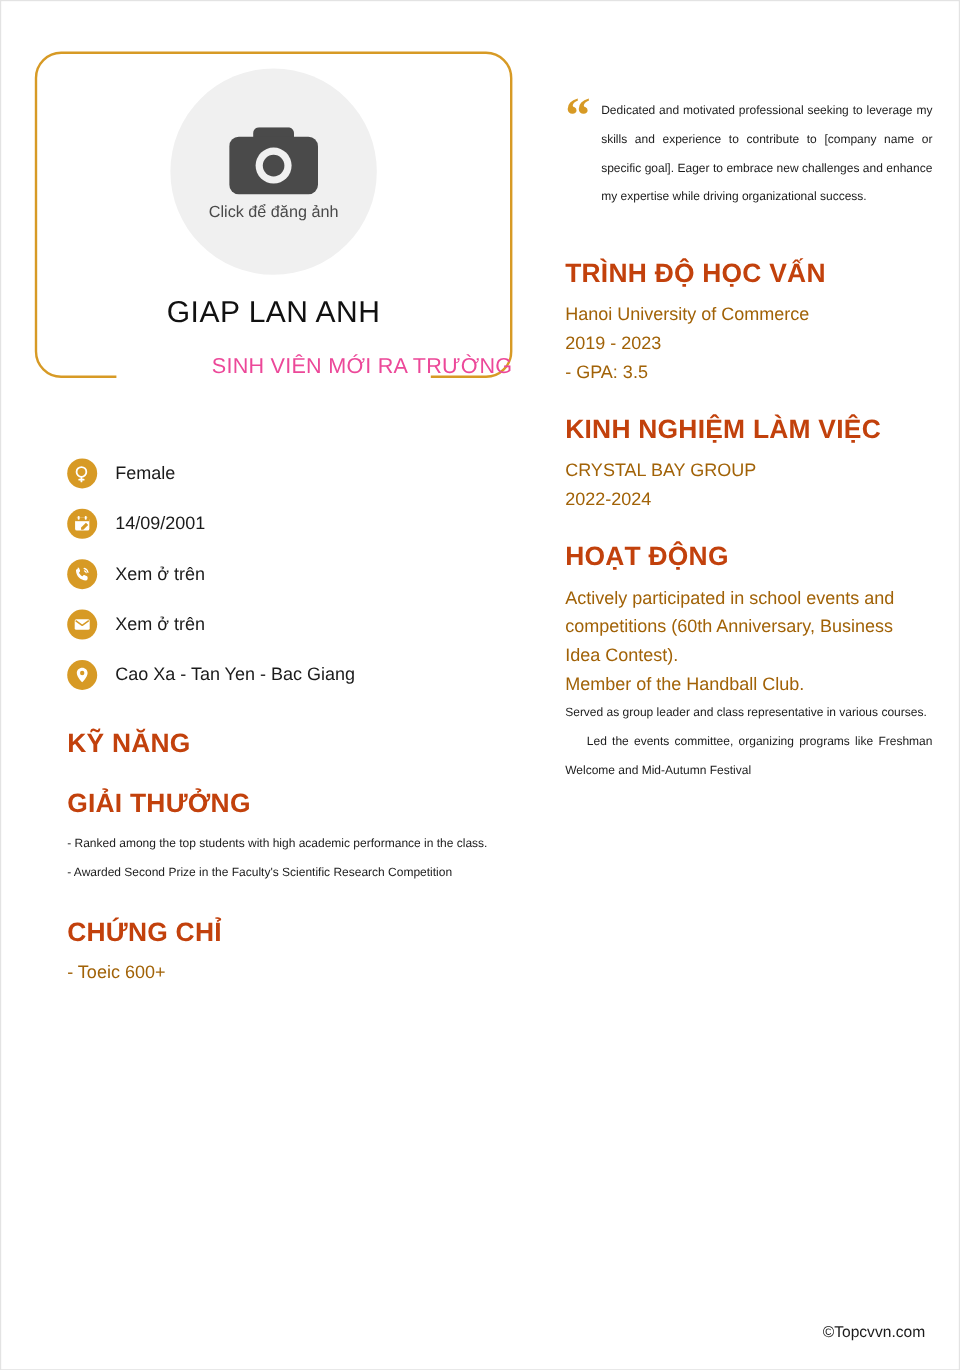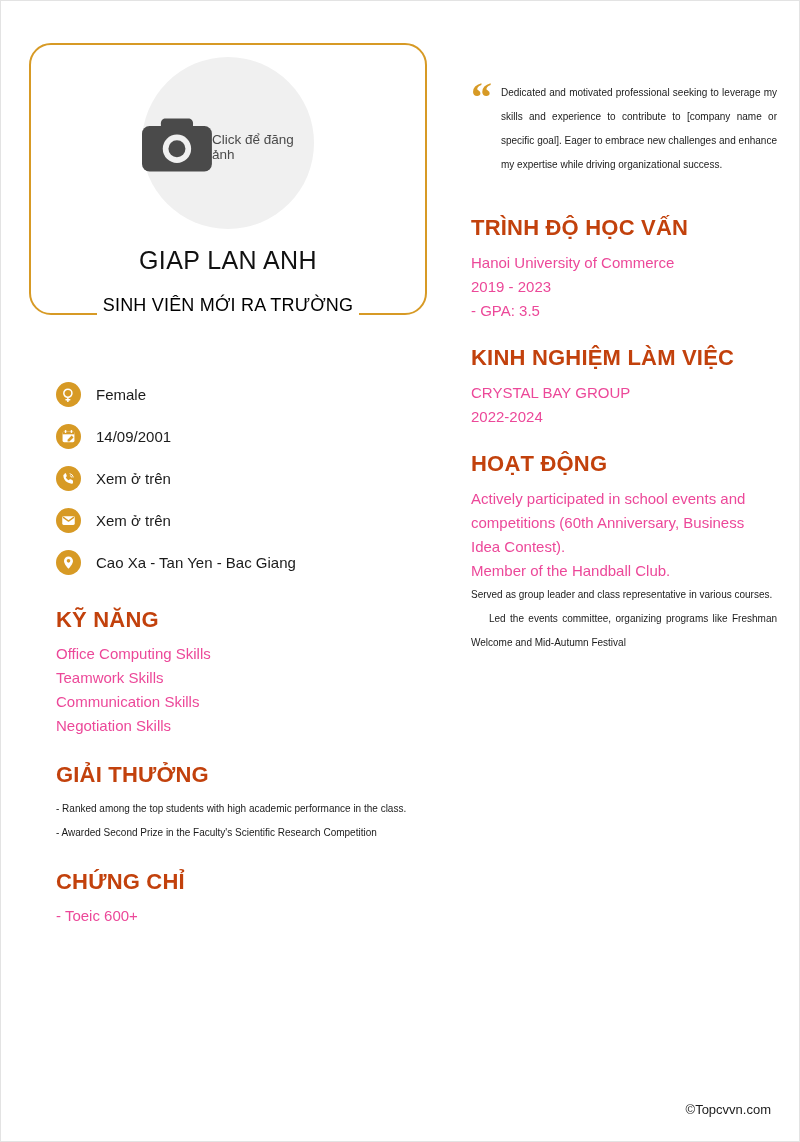--- a/index.html
+++ b/index.html
@@ -51,21 +51,21 @@
   .photo-circle {
     position: absolute;
     left: 50%;
     top: 14px;
     transform: translateX(-50%);
     width: 172px;
     height: 172px;
     border-radius: 50%;
     background: #f0f0f0;
     display: flex;
-    flex-direction: row;
+    flex-direction: column;
     align-items: center;
     justify-content: center;
   }
   .camera-icon {
     width: 74px;
     height: 56px;
     margin-top: 4px;
   }
   .photo-hint {
     margin-top: 7px;
@@ -81,23 +81,23 @@
     font-size: 25px;
     font-weight: normal;
     letter-spacing: 0.4px;
     color: #111111;
   }
   .cv-role {
     position: absolute;
     left: 0;
     right: 0;
     top: 252px;
-    text-align: center;
+    text-align: right;
     font-size: 18px;
-    color: #000000;
+    color: #ec4899;
     letter-spacing: 0.2px;
   }
 
   
   .left-col {
     position: absolute;
     left: 55px;
     top: 372px;
     width: 365px;
   }
@@ -137,21 +137,21 @@
     font-weight: bold;
     color: #c2410c;
     letter-spacing: 0.2px;
   }
   .left-col .sec-head { margin-top: 24px; margin-bottom: 9px; }
   .right-col .sec-head { margin-bottom: 10px; }
 
   .line {
     font-size: 15px;
     line-height: 24px;
-    color: #ec4899;
+    color: #a16207;
   }
   .para {
     font-size: 10px;
     line-height: 24px;
     color: #1b1b1b;
     text-align: justify;
   }
   .para-indent { text-indent: 18px; }
 
   
@@ -256,26 +256,20 @@
           <svg width="15" height="15" viewBox="0 0 24 24">
             <path d="M12 2.2c-4 0-7.2 3.2-7.2 7.2 0 5.3 7.2 12.4 7.2 12.4s7.2-7.1 7.2-12.4c0-4-3.2-7.2-7.2-7.2z" fill="#ffffff"></path>
             <circle cx="12" cy="9.3" r="2.9" fill="#d79a25"></circle>
           </svg>
         </span>
         <span class="c-text">Cao Xa - Tan Yen - Bac Giang</span>
       </div>
     </div>
 
     <div class="sec-head">KỸ NĂNG</div>
-    <div>
-      <div class="line">Office Computing Skills</div>
-      <div class="line">Teamwork Skills</div>
-      <div class="line">Communication Skills</div>
-      <div class="line">Negotiation Skills</div>
-    </div>
 
     <div class="sec-head">GIẢI THƯỞNG</div>
     <div>
       <div class="para">-  Ranked among the top students with high academic performance in the class.</div>
       <div class="para">-   Awarded Second Prize in the Faculty's Scientific Research Competition</div>
     </div>
 
     <div class="sec-head">CHỨNG CHỈ</div>
     <div>
       <div class="line">- Toeic 600+</div>

